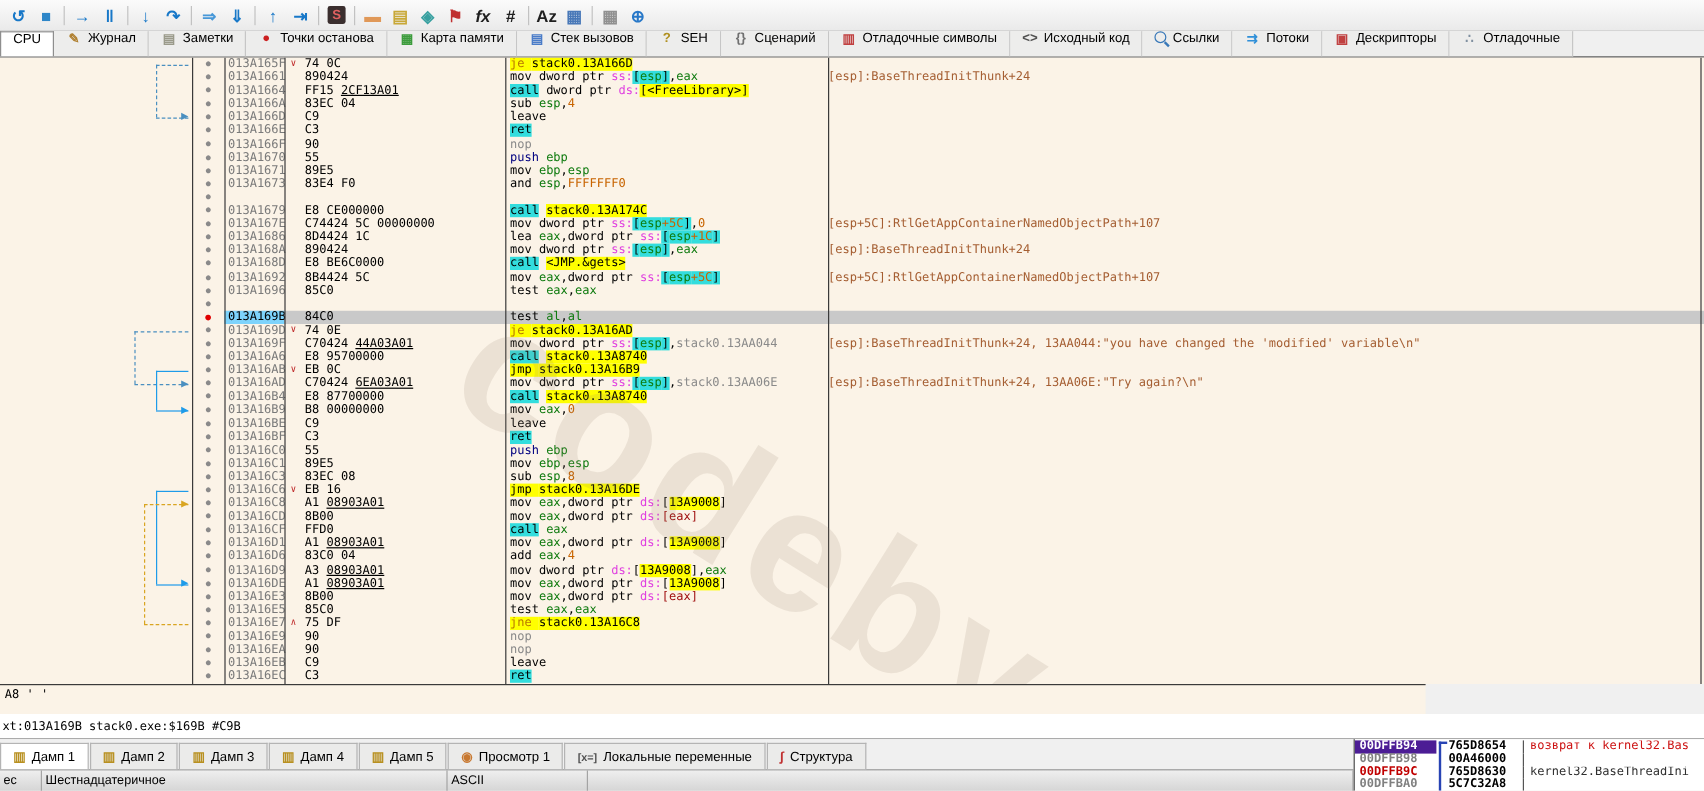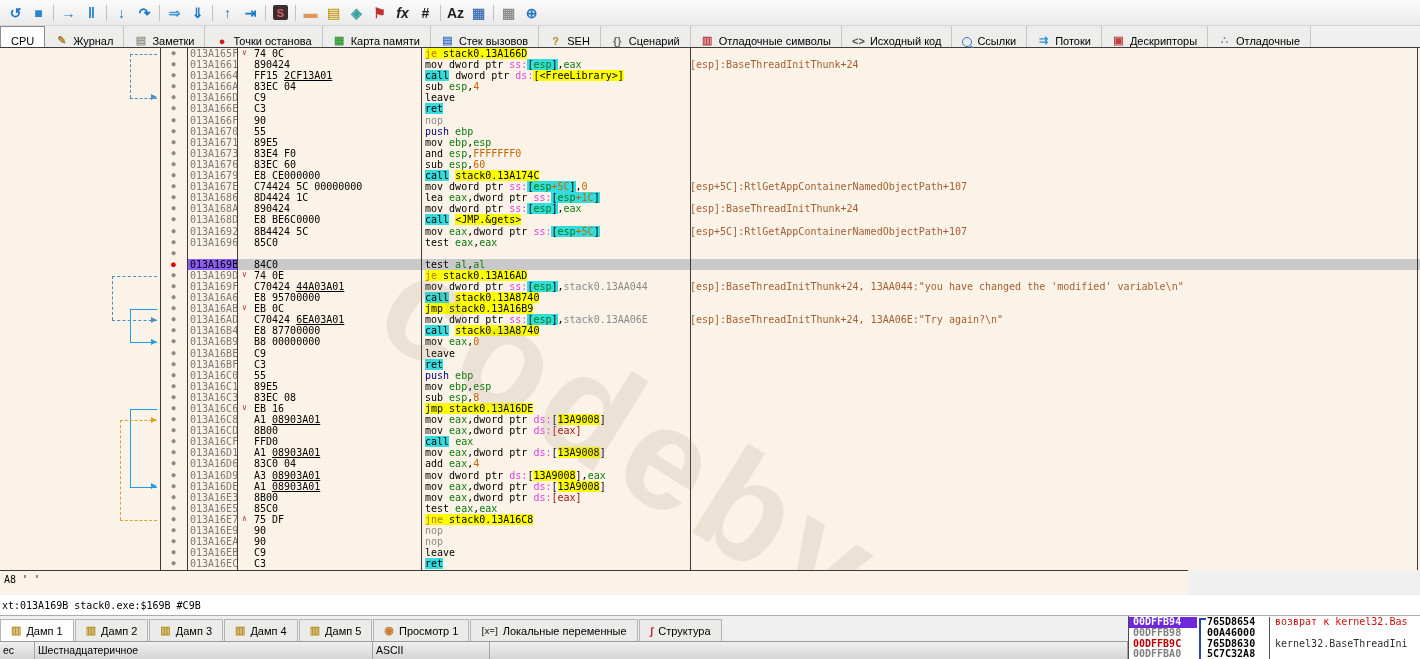--- a/index.html
+++ b/index.html
@@ -5,38 +5,38 @@
   html,body{margin:0;padding:0}
   body{width:1420px;height:659px;overflow:hidden;background:#F0F0F0;font-family:"Liberation Sans",sans-serif;position:relative}
   
   #toolbar{position:absolute;left:0;top:0;width:1420px;height:26px;background:linear-gradient(#FBFBFB,#EAEAEA);border-bottom:1px solid #D5D5D5;display:flex;align-items:center;padding-left:4px;box-sizing:border-box}
   .tbtn{width:23px;height:20px;display:flex;align-items:center;justify-content:center}
   .tglyph{font-size:14px;font-weight:bold;line-height:16px}
   .tglyph.sq{width:15px;height:15px;font-size:11px;display:flex;align-items:center;justify-content:center;border-radius:2px}
   .tsep{width:1px;height:16px;background:#C2C2C2;margin:0 3px}
   
   #tabbar{position:absolute;left:0;top:26px;width:1420px;height:22px;background:#F0F0F0;display:flex;border-bottom:1px solid #3C3C3C;box-sizing:border-box}
-  .tab{display:flex;align-items:flex-end;gap:5px;padding:0 10px;font-size:11px;color:#000;background:#EDEDEC;border-right:1px solid #C6C6C6;white-space:nowrap}
+  .tab{display:flex;align-items:flex-start;gap:5px;padding:0 10px;font-size:11px;color:#000;background:#EDEDEC;border-right:1px solid #C6C6C6;white-space:nowrap}
   .tab.active{background:#FFF;border:1px solid #8E8E8E;border-bottom:none}
   .tabicon{font-size:11px;width:13px;text-align:center;font-weight:bold}
   .icon-mag{width:8px;height:8px;border:1.5px solid #3878B8;border-radius:50%;position:relative;display:inline-block}
   .icon-mag::after{content:'';position:absolute;width:5px;height:1.5px;background:#3878B8;transform:rotate(45deg);right:-4px;bottom:-2px}
   
   #disasm{position:absolute;left:0;top:48px;width:1420px;height:522px;background:#FBF3E7;overflow:hidden}
   #rows{position:absolute;left:0;top:0;width:1420px;z-index:1}
   .vline{position:absolute;top:0;width:1px;height:522px;background:#3A3A3A;z-index:3}
   .drow{display:flex;height:11.106px;line-height:11.2px;font-size:10px;font-family:"DejaVu Sans Mono",monospace;white-space:pre}
   .c-margin{width:160px;flex:none}
   .c-dot{width:27px;flex:none;text-align:center}
   .dot{color:#8A8A8A;font-size:7px;vertical-align:top}
   .dot.bp{color:#E00000;font-size:8px}
   .row-body{flex:1;display:flex;min-width:0}
   .drow.sel .row-body{background:#C9C9C9}
   .c-addr{width:50px;flex:none;color:#7A7A7A;padding-left:3px;box-sizing:border-box}
-  .addr-bp{background:#8b5cf6;color:#000}
+  .addr-bp{background:#7dd3fc;color:#000}
   .c-bytes{width:184px;flex:none;position:relative;padding-left:17px;box-sizing:border-box;color:#000}
   .jm{position:absolute;left:5px;top:-1px;color:#C03030;font-size:8px}
   .u{text-decoration:underline}
   .c-instr{width:269px;flex:none;padding-left:4px;box-sizing:border-box}
   .c-comment{flex:1;color:#A55E32;overflow:hidden}
   
   .tk-mn{color:#000}
   .tk-push{color:#000080}
   .tk-nop{color:#8A8A8A}
   .tk-reg{color:#0E7A0E}
@@ -62,21 +62,21 @@
   .btab{display:flex;align-items:center;gap:5px;padding:0 10px;font-size:11px;background:#EBEBEA;border:1px solid #B4B4B4;border-bottom:none;margin-right:1px;white-space:nowrap}
   .btab.active{background:#FFF}
   .bticon{font-size:11px;font-weight:bold}
   #dumpheader{display:flex;height:18px;background:linear-gradient(#EFEFEF,#D4D4D4);border-top:1px solid #9A9A9A;font-size:10.5px;color:#000}
   .dh{border-right:1px solid #A4A4A4;padding:2px 0 0 3px;box-sizing:border-box;white-space:nowrap;overflow:hidden}
   
   #stackpane{position:absolute;left:1128px;top:616px;width:292px;height:43px;background:#FFF;border-left:1px solid #4A4A4A;box-sizing:border-box;font-family:"DejaVu Sans Mono",monospace;font-size:10px;overflow:hidden}
   #stackrows{position:absolute;left:0;top:1px;width:100%}
   .srow{display:flex;height:10.8px;line-height:10.8px;white-space:pre}
   .s-addr{width:68px;flex:none;font-weight:bold;color:#808080;padding-left:4px;box-sizing:border-box}
-  .s-addr.sel{background:#6d28d9;color:#FFF}
+  .s-addr.sel{background:#4c1d95;color:#FFF}
   .s-addr.red{color:#C00000}
   .s-gap{width:10px;flex:none}
   .s-val{width:60px;flex:none;color:#000;font-weight:bold}
   .s-com{flex:1;padding-left:5px;margin-left:2px;border-left:1px solid #555;color:#303030;overflow:hidden}
   .s-com.red{color:#CC1111}
   .sbracket{position:absolute;left:70px;top:2px;width:5px;height:40px;border-left:2px solid #2844B4;border-top:2px solid #2844B4;z-index:2}
 </style>
 </head>
 <body>
 
@@ -216,21 +216,21 @@
       <div class="drow"><div class="c-margin"></div><div class="c-dot"><span class="dot">●</span></div><div class="row-body"><div class="c-addr">013A165F</div><div class="c-bytes"><span class="jm">∨</span><span>74 0C</span></div><div class="c-instr"><span class="tk-jcc">je </span><span class="tk-yl">stack0.13A166D</span></div><div class="c-comment"></div></div></div>
       <div class="drow"><div class="c-margin"></div><div class="c-dot"><span class="dot">●</span></div><div class="row-body"><div class="c-addr">013A1661</div><div class="c-bytes"><span>890424</span></div><div class="c-instr"><span class="tk-mn">mov </span><span class="tk-mn">dword ptr </span><span class="tk-seg">ss:</span><span class="tk-cb">[</span><span class="tk-cbr">esp</span><span class="tk-cb">]</span><span class="tk-mn">,</span><span class="tk-reg">eax</span></div><div class="c-comment">[esp]:BaseThreadInitThunk+24</div></div></div>
       <div class="drow"><div class="c-margin"></div><div class="c-dot"><span class="dot">●</span></div><div class="row-body"><div class="c-addr">013A1664</div><div class="c-bytes"><span>FF15 </span><span class="u">2CF13A01</span></div><div class="c-instr"><span class="tk-cy">call</span><span class="tk-mn"> </span><span class="tk-mn">dword ptr </span><span class="tk-seg">ds:</span><span class="tk-yl">[&lt;FreeLibrary&gt;]</span></div><div class="c-comment"></div></div></div>
       <div class="drow"><div class="c-margin"></div><div class="c-dot"><span class="dot">●</span></div><div class="row-body"><div class="c-addr">013A166A</div><div class="c-bytes"><span>83EC 04</span></div><div class="c-instr"><span class="tk-mn">sub </span><span class="tk-reg">esp</span><span class="tk-mn">,</span><span class="tk-num">4</span></div><div class="c-comment"></div></div></div>
       <div class="drow"><div class="c-margin"></div><div class="c-dot"><span class="dot">●</span></div><div class="row-body"><div class="c-addr">013A166D</div><div class="c-bytes"><span>C9</span></div><div class="c-instr"><span class="tk-mn">leave</span></div><div class="c-comment"></div></div></div>
       <div class="drow"><div class="c-margin"></div><div class="c-dot"><span class="dot">●</span></div><div class="row-body"><div class="c-addr">013A166E</div><div class="c-bytes"><span>C3</span></div><div class="c-instr"><span class="tk-cy">ret</span></div><div class="c-comment"></div></div></div>
       <div class="drow"><div class="c-margin"></div><div class="c-dot"><span class="dot">●</span></div><div class="row-body"><div class="c-addr">013A166F</div><div class="c-bytes"><span>90</span></div><div class="c-instr"><span class="tk-nop">nop</span></div><div class="c-comment"></div></div></div>
       <div class="drow"><div class="c-margin"></div><div class="c-dot"><span class="dot">●</span></div><div class="row-body"><div class="c-addr">013A1670</div><div class="c-bytes"><span>55</span></div><div class="c-instr"><span class="tk-push">push </span><span class="tk-reg">ebp</span></div><div class="c-comment"></div></div></div>
       <div class="drow"><div class="c-margin"></div><div class="c-dot"><span class="dot">●</span></div><div class="row-body"><div class="c-addr">013A1671</div><div class="c-bytes"><span>89E5</span></div><div class="c-instr"><span class="tk-mn">mov </span><span class="tk-reg">ebp</span><span class="tk-mn">,</span><span class="tk-reg">esp</span></div><div class="c-comment"></div></div></div>
       <div class="drow"><div class="c-margin"></div><div class="c-dot"><span class="dot">●</span></div><div class="row-body"><div class="c-addr">013A1673</div><div class="c-bytes"><span>83E4 F0</span></div><div class="c-instr"><span class="tk-mn">and </span><span class="tk-reg">esp</span><span class="tk-mn">,</span><span class="tk-num">FFFFFFF0</span></div><div class="c-comment"></div></div></div>
-      <div class="drow"><div class="c-margin"></div><div class="c-dot"><span class="dot">●</span></div><div class="row-body"><div class="c-addr">013A1676</div><div class="c-bytes"><span>83EC 60</span></div><div class="c-instr"><span class="tk-mn">sub </span><span class="tk-reg">esp</span><span class="tk-mn">,</span><span class="tk-num">60</span></div><div class="c-comment"></div></div></div>
+      <div class="drow"><div class="c-margin"></div><div class="c-dot"><span class="dot">●</span></div></div>
       <div class="drow"><div class="c-margin"></div><div class="c-dot"><span class="dot">●</span></div><div class="row-body"><div class="c-addr">013A1679</div><div class="c-bytes"><span>E8 CE000000</span></div><div class="c-instr"><span class="tk-cy">call</span><span class="tk-mn"> </span><span class="tk-yl">stack0.13A174C</span></div><div class="c-comment"></div></div></div>
       <div class="drow"><div class="c-margin"></div><div class="c-dot"><span class="dot">●</span></div><div class="row-body"><div class="c-addr">013A167E</div><div class="c-bytes"><span>C74424 5C 00000000</span></div><div class="c-instr"><span class="tk-mn">mov </span><span class="tk-mn">dword ptr </span><span class="tk-seg">ss:</span><span class="tk-cb">[</span><span class="tk-cbr">esp</span><span class="tk-cbn">+5C</span><span class="tk-cb">]</span><span class="tk-mn">,</span><span class="tk-num">0</span></div><div class="c-comment">[esp+5C]:RtlGetAppContainerNamedObjectPath+107</div></div></div>
       <div class="drow"><div class="c-margin"></div><div class="c-dot"><span class="dot">●</span></div><div class="row-body"><div class="c-addr">013A1686</div><div class="c-bytes"><span>8D4424 1C</span></div><div class="c-instr"><span class="tk-mn">lea </span><span class="tk-reg">eax</span><span class="tk-mn">,</span><span class="tk-mn">dword ptr </span><span class="tk-seg">ss:</span><span class="tk-cb">[</span><span class="tk-cbr">esp</span><span class="tk-cbn">+1C</span><span class="tk-cb">]</span></div><div class="c-comment"></div></div></div>
       <div class="drow"><div class="c-margin"></div><div class="c-dot"><span class="dot">●</span></div><div class="row-body"><div class="c-addr">013A168A</div><div class="c-bytes"><span>890424</span></div><div class="c-instr"><span class="tk-mn">mov </span><span class="tk-mn">dword ptr </span><span class="tk-seg">ss:</span><span class="tk-cb">[</span><span class="tk-cbr">esp</span><span class="tk-cb">]</span><span class="tk-mn">,</span><span class="tk-reg">eax</span></div><div class="c-comment">[esp]:BaseThreadInitThunk+24</div></div></div>
       <div class="drow"><div class="c-margin"></div><div class="c-dot"><span class="dot">●</span></div><div class="row-body"><div class="c-addr">013A168D</div><div class="c-bytes"><span>E8 BE6C0000</span></div><div class="c-instr"><span class="tk-cy">call</span><span class="tk-mn"> </span><span class="tk-yl">&lt;JMP.&amp;gets&gt;</span></div><div class="c-comment"></div></div></div>
       <div class="drow"><div class="c-margin"></div><div class="c-dot"><span class="dot">●</span></div><div class="row-body"><div class="c-addr">013A1692</div><div class="c-bytes"><span>8B4424 5C</span></div><div class="c-instr"><span class="tk-mn">mov </span><span class="tk-reg">eax</span><span class="tk-mn">,</span><span class="tk-mn">dword ptr </span><span class="tk-seg">ss:</span><span class="tk-cb">[</span><span class="tk-cbr">esp</span><span class="tk-cbn">+5C</span><span class="tk-cb">]</span></div><div class="c-comment">[esp+5C]:RtlGetAppContainerNamedObjectPath+107</div></div></div>
       <div class="drow"><div class="c-margin"></div><div class="c-dot"><span class="dot">●</span></div><div class="row-body"><div class="c-addr">013A1696</div><div class="c-bytes"><span>85C0</span></div><div class="c-instr"><span class="tk-mn">test </span><span class="tk-reg">eax</span><span class="tk-mn">,</span><span class="tk-reg">eax</span></div><div class="c-comment"></div></div></div>
       <div class="drow"><div class="c-margin"></div><div class="c-dot"><span class="dot">●</span></div></div>
       <div class="drow sel"><div class="c-margin"></div><div class="c-dot"><span class="dot bp">●</span></div><div class="row-body"><div class="c-addr addr-bp">013A169B</div><div class="c-bytes"><span>84C0</span></div><div class="c-instr"><span class="tk-mn">test </span><span class="tk-reg">al</span><span class="tk-mn">,</span><span class="tk-reg">al</span></div><div class="c-comment"></div></div></div>
       <div class="drow"><div class="c-margin"></div><div class="c-dot"><span class="dot">●</span></div><div class="row-body"><div class="c-addr">013A169D</div><div class="c-bytes"><span class="jm">∨</span><span>74 0E</span></div><div class="c-instr"><span class="tk-jcc">je </span><span class="tk-yl">stack0.13A16AD</span></div><div class="c-comment"></div></div></div>

